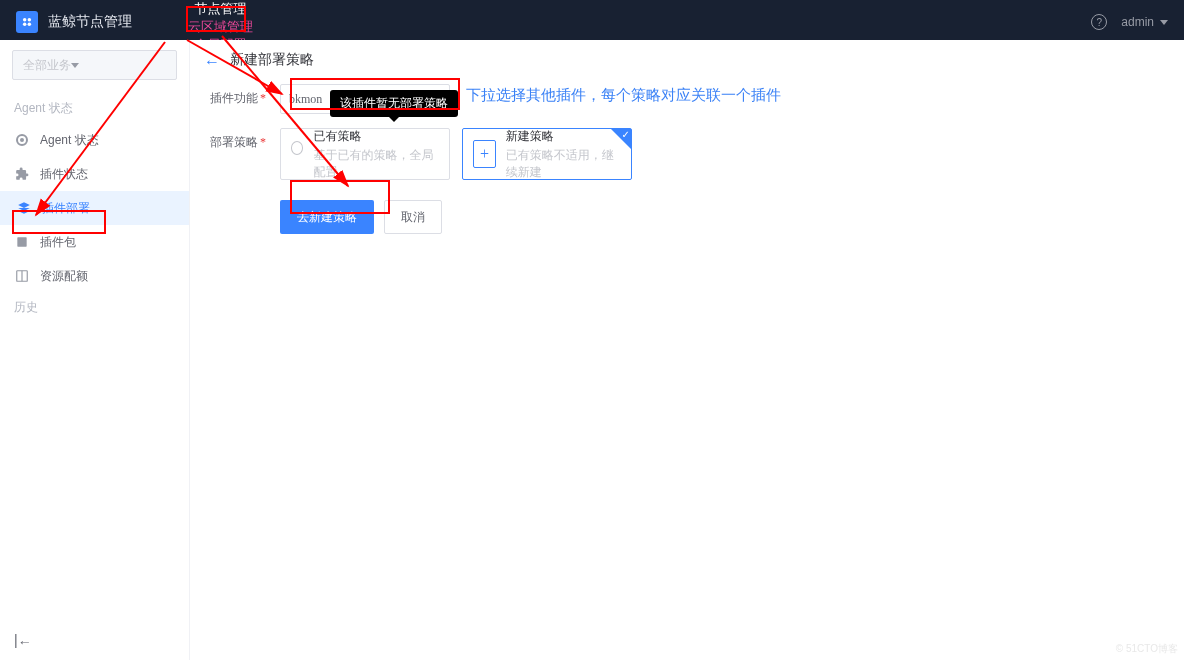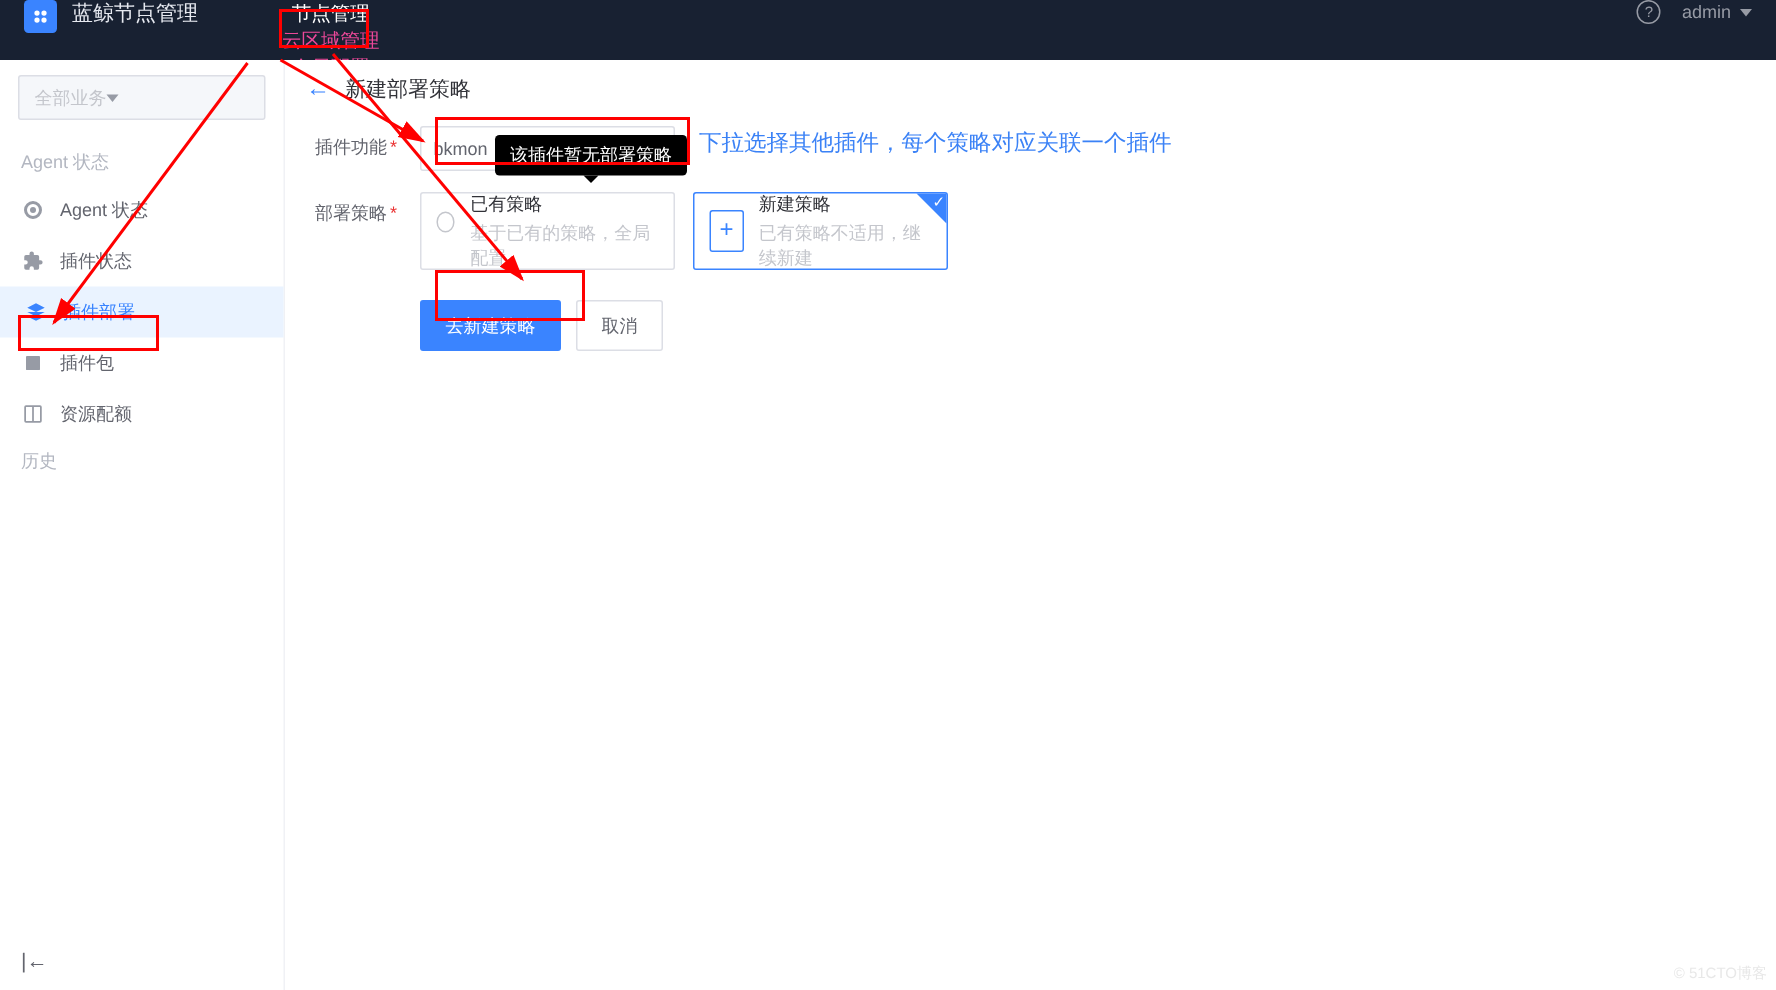--- a/index.html
+++ b/index.html
@@ -1,19 +1,19 @@
 <!DOCTYPE html>
 <html><head>
 <meta charset="utf-8">
 <style>
   * { box-sizing: border-box; margin: 0; padding: 0; }
   body { font-family: -apple-system, "PingFang SC", "Microsoft YaHei", sans-serif; font-size: 12px; color: #63656e; background: #fff; width: 1184px; height: 660px; overflow: hidden; position: relative; }
 
   
-  .header { height: 44px; background: #182132; color: #c2cade; display: flex; align-items: flex-start; padding: 0 16px; }
+  .header { height: 44px; background: #182132; color: #c2cade; display: flex; align-items: center; padding: 0 16px; }
   .logo { width: 22px; height: 22px; background: #3a84ff; border-radius: 3px; display: flex; align-items: center; justify-content: center; margin-right: 10px; }
   .logo svg { width: 14px; height: 14px; fill: #fff; }
   .brand { color: #e6e9f0; font-size: 14px; margin-right: 40px; }
   .top-nav { display: flex; height: 100%; align-items: center; flex-direction: column; }
   .top-nav-item { color: #ec4899; font-size: 13px; padding: 0 16px; height: 100%; display: flex; align-items: center; cursor: pointer; }
   .top-nav-item.active { color: #fff; }
   .header-right { margin-left: auto; display: flex; align-items: center; color: #979ba5; gap: 14px; }
   .help-icon { width: 16px; height: 16px; border: 1px solid #979ba5; border-radius: 50%; display: flex; align-items: center; justify-content: center; font-size: 10px; }
   .user { display: flex; align-items: center; gap: 6px; }
   .caret-down { width: 0; height: 0; border-left: 4px solid transparent; border-right: 4px solid transparent; border-top: 5px solid #979ba5; }
@@ -30,21 +30,21 @@
   .radio-indicator { width: 12px; height: 12px; border: 2px solid #979ba5; border-radius: 50%; position: relative; }
   .radio-indicator::after { content:""; position:absolute; inset:2px; background:#979ba5; border-radius:50%; }
   .collapse { position: absolute; bottom: 12px; left: 14px; cursor:pointer; color:#63656e; font-size: 14px; }
 
   
   .main { position: absolute; top: 40px; left: 190px; right: 0; bottom: 0; background: #fff; }
   .page-head { display: flex; align-items: center; height: 40px; padding: 0 14px; gap: 10px; }
   .back-arrow { color: #3a84ff; font-size: 16px; cursor: pointer; }
   .page-title { font-size: 14px; color: #313238; }
 
-  .form { padding: 4px 20px; }
+  .form { padding: 4px 20px; font-family: Liberation Serif, serif; }
   .form-row { display: flex; align-items: flex-start; margin-bottom: 14px; }
   .form-label { width: 70px; text-align: left; padding-top: 6px; color: #63656e; position: relative; }
   .req { color: #ea3636; margin-left: 2px; }
   .plugin-select { width: 170px; height: 30px; border: 1px solid #dcdee5; border-radius: 2px; display: flex; align-items: center; padding: 0 8px; color: #63656e; cursor: pointer; position: relative; background:#fff; }
 
   .tooltip { position: absolute; top: 90px; left: 330px; background: #000; color: #fff; padding: 5px 10px; border-radius: 3px; font-size: 12px; white-space: nowrap; z-index: 5; }
   .tooltip::after { content:""; position:absolute; left: 50%; margin-left:-5px; bottom:-5px; width:0; height:0; border-left:5px solid transparent; border-right:5px solid transparent; border-top:5px solid #000; }
 
   .strategy-cards { display: flex; gap: 12px; }
   .card { width: 170px; height: 52px; border: 1px solid #dcdee5; border-radius: 2px; display: flex; padding: 6px 10px; gap: 10px; cursor: pointer; position:relative; background:#fff;}

